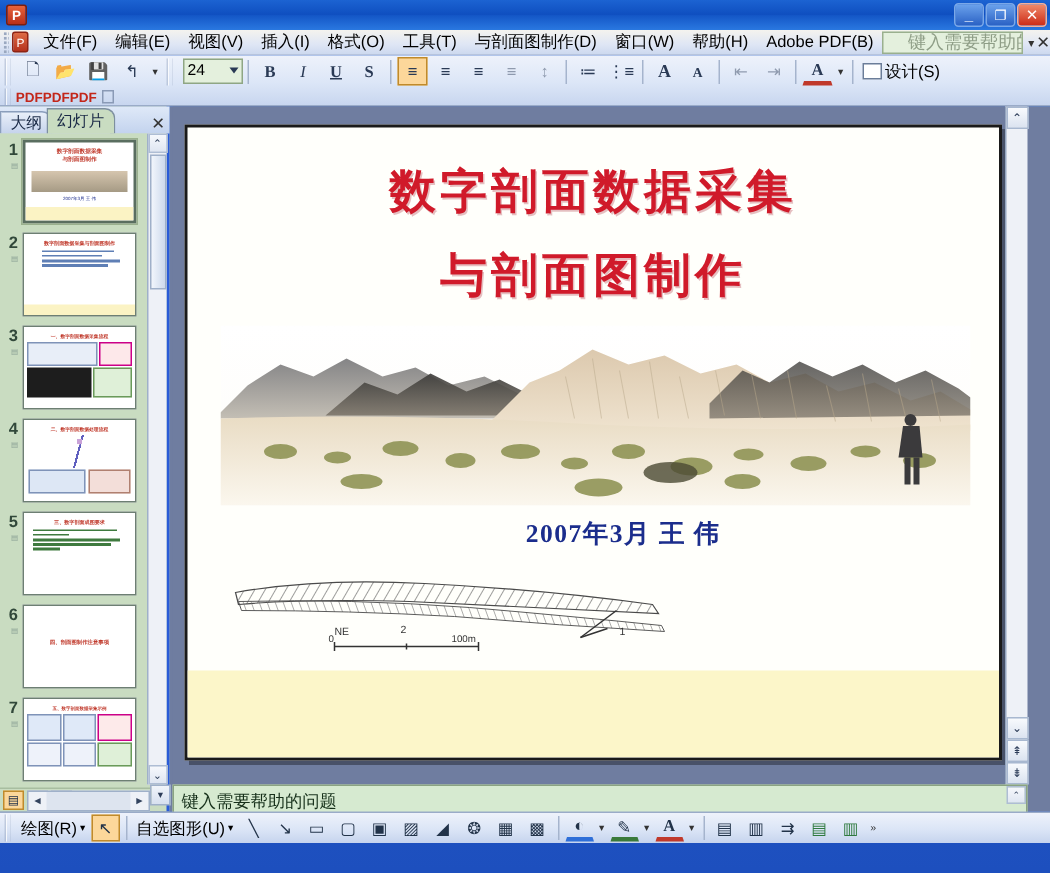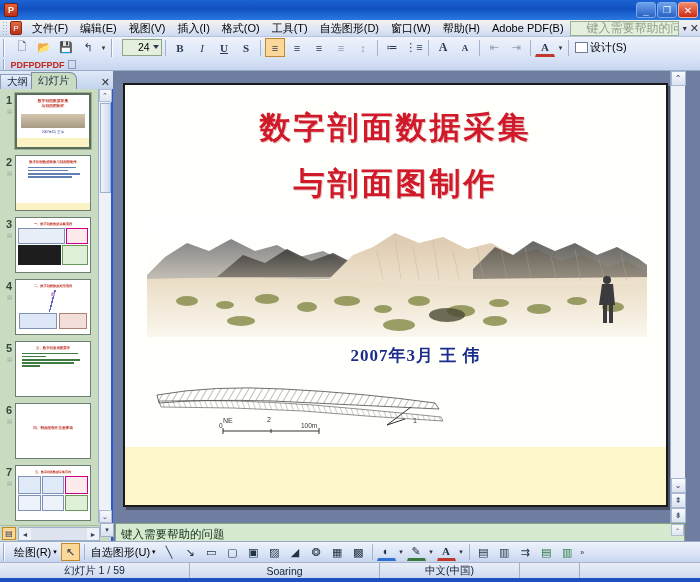--- a/index.html
+++ b/index.html
@@ -116,21 +116,21 @@
   .tbtn.on { background:#fcd79a; border:1px solid #c08a2b; }
   .tsep { width:1px; height:16px; background:#a5b4cd; margin:0 3px; flex:none; }
   .tdrop { width: 9px; font-size: 7px; color:#333; display:flex;align-items:center;justify-content:center; flex:none;}
 
   #fontbox {
     width: 104px; height: 17px; background: #e4f0dd; border: 1px solid #8fa684;
     font-size: 11px; padding: 0 2px; line-height: 15px; position: relative; flex:none;
   }
   #sizebox {
     width: 40px; height: 17px; background: #e4f0dd; border: 1px solid #8fa684;
-    font-size: 10.5px; padding: 0 15px; line-height: 15px; position:relative; flex:none;
+    font-size: 10.5px; padding: 0 2px; line-height: 15px; position:relative; flex:none;
     text-align: left;
   }
   .cbarrow {
     position:absolute; right:2px; top:5px; width:0;height:0;
     border-left:3px solid transparent;border-right:3px solid transparent;border-top:4px solid #2a3a55;
   }
   .txtbtn {
     height:19px; display:flex; align-items:center; gap:2px; padding:0 3px;
     font-size:11px; color:#000; white-space:nowrap; flex:none;
   }
@@ -346,21 +346,21 @@
 
   <div id="menubar">
     <div class="gripdots"></div>
     <div class="ctrlicon">P</div>
     <div class="menu-item">文件(F)</div>
     <div class="menu-item">编辑(E)</div>
     <div class="menu-item">视图(V)</div>
     <div class="menu-item">插入(I)</div>
     <div class="menu-item">格式(O)</div>
     <div class="menu-item">工具(T)</div>
-    <div class="menu-item">自选图形(D)</div>
+    <div class="menu-item">与剖面图制作(D)</div>
     <div class="menu-item">窗口(W)</div>
     <div class="menu-item">帮助(H)</div>
     <div class="menu-item">Adobe PDF(B)</div>
     <div class="mspacer"></div>
     <div id="askbox">键入需要帮助的问题</div>
     <div class="mdrop">▾</div>
     <div class="mclose">✕</div>
   </div>
 
   <div id="tbwrap">
@@ -731,22 +731,15 @@
     <div class="tdrop">▾</div>
     <div class="dsep"></div>
     <div class="dbtn">▤</div>
     <div class="dbtn">▥</div>
     <div class="dbtn">⇉</div>
     <div class="dbtn" style="color:#2f7a3f">▤</div>
     <div class="dbtn" style="color:#2f7a3f">▥</div>
     <div class="tdrop">»</div>
   </div>
 
-  <div id="statusbar">
-    <div class="scell" id="sc1">幻灯片 1 / 59</div>
-    <div class="scell" id="sc2">Soaring</div>
-    <div class="scell" id="sc3">中文(中国)</div>
-    <div class="scell" id="sc4"></div>
-    <div class="scell" id="sc5"></div>
-  </div>
 
   <div id="bottomedge"></div>
 </div>
 
 </body></html>

